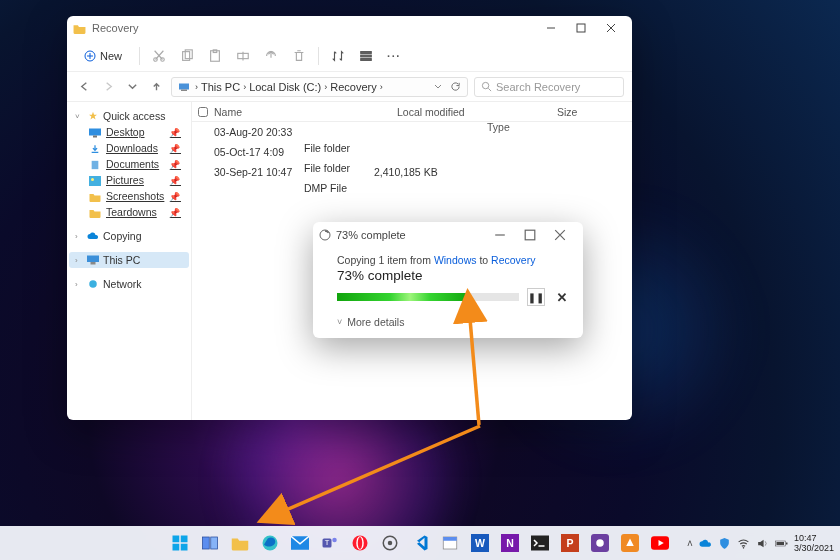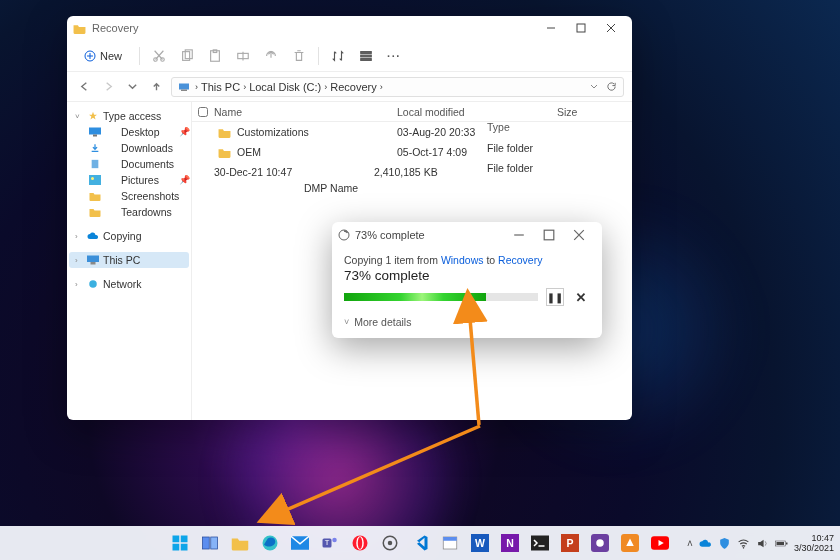--- a/index.html
+++ b/index.html
@@ -43,21 +43,21 @@
   .breadcrumb span{color:#333;}
   .bc-caret{color:#888;font-size:9px;}
   .searchbox { width:150px; padding:3px 6px; border:1px solid #e0e0e0; border-radius:3px; color:#999; display:flex; align-items:center; gap:4px;}
   .searchbox svg{width:11px;height:11px;stroke:#999;fill:none;}
 
   .body { flex:1; display:flex; min-height:0; }
   .sidebar { width:125px; border-right:1px solid #eee; padding:6px 2px; overflow:hidden;}
   .sb-group{margin-bottom:8px;}
   .sb-head{display:flex;align-items:center;gap:4px;padding:2px 6px;font-size:10.5px;color:#333;}
   .sb-head .caret{color:#888;font-size:8px;width:8px;}
-  .sb-item{display:flex;align-items:center;gap:20px;padding:2px 4px 2px 20px;font-size:10.5px;color:#333;}
+  .sb-item{display:flex;align-items:flex-end;gap:5px;padding:2px 4px 2px 20px;font-size:10.5px;color:#333;text-decoration:underline;}
   .sb-ico{width:12px;height:10px;flex:0 0 12px;}
   .sb-star{fill:#f2c04b;}
   .sb-pin{color:#bbb;font-size:9px;margin-left:auto;margin-right:4px;}
 
   .filepane{flex:1;display:flex;flex-direction:column;}
   .columns{display:flex;align-items:center;height:20px;border-bottom:1px solid #eee;color:#555;font-size:10.5px;}
   .c-chk{width:22px;display:flex;justify-content:center;}
   .c-chk input{width:10px;height:10px;}
   .c-name{flex:1;}
   .c-date{width:90px;}
@@ -68,27 +68,27 @@
   .row .r-ico{width:13px;height:11px;margin-right:6px;margin-left:4px;}
   .row .r-name{flex:1;display:flex;align-items:center;}
   .yellow-folder{fill:#f2c04b;}
 
   .statusbar{height:20px;border-top:1px solid #eee;display:flex;align-items:center;padding:0 8px;color:#555;font-size:10.5px;}
   .statusbar .sb-spacer{flex:1;}
   .vm-ico{width:16px;height:14px;margin-left:4px;stroke:#888;fill:none;}
   .vm-ico.active{fill:#0a5edb;stroke:#0a5edb;}
 
   
-  .copydialog { position:absolute; left:332px; top:222px; width:270px; background:#fff; border-radius:6px;
+  .copydialog { position:absolute; left:313px; top:222px; width:270px; background:#fff; border-radius:6px;
     box-shadow:0 10px 35px rgba(0,0,0,0.35); font-size:11px; color:#333; z-index:5;}
   .cd-title{display:flex;align-items:center;height:26px;padding:0 6px;}
   .cd-title svg{width:12px;height:12px;stroke:#666;fill:none;margin-right:5px;}
   .cd-title-text{color:#444;}
   .cd-title .spacer{flex:1;}
-  .cd-body{padding:6px 12px 10px;}
+  .cd-body{padding:6px 12px 10px;margin-left:12px;}
   .cd-copyline{font-size:10.5px;color:#444;}
   .cd-copyline .link{color:#0a5edb;}
   .cd-percent{font-size:13.5px;color:#222;margin:2px 0 5px;}
   .cd-bar-row{display:flex;align-items:center;gap:8px;}
   .cd-bar{flex:1;height:8px;background:#e5e5e5;position:relative;overflow:hidden;}
   .cd-bar-fill{position:absolute;left:0;top:0;bottom:0;background:linear-gradient(90deg,#11a40d,#34d430 40%,#9cf57a 55%,#34d430 70%,#11a40d);}
   .cd-ctrl{width:18px;height:18px;border:1px solid #ccc;display:flex;align-items:center;justify-content:center;font-size:10px;}
   .cd-ctrl.x{border:none;font-size:13px;font-weight:bold;}
   .cd-more{margin-top:10px;display:flex;align-items:center;gap:5px;color:#555;font-size:10.5px;}
   .cd-more .v{font-size:9px;color:#888;}
@@ -97,21 +97,21 @@
   .arrow-svg{position:absolute;left:0;top:0;width:840px;height:560px;pointer-events:none;z-index:8;}
 
   
   .taskbar{position:absolute;left:0;bottom:0;width:100%;height:34px;background:rgba(243,246,252,0.95);
     backdrop-filter:blur(6px);display:flex;align-items:center;z-index:10;}
   .tb-center{position:absolute;left:50%;transform:translateX(-50%);display:flex;gap:6px;}
   .tb-item{width:24px;height:24px;display:flex;align-items:center;justify-content:center;border-radius:3px;}
   .tb-item svg{width:18px;height:18px;}
   .tray{position:absolute;right:6px;display:flex;align-items:center;gap:6px;}
   .tray svg{width:13px;height:13px;}
-  .clock{font-size:9px;line-height:10px;color:#222;text-align:right;}
+  .clock{font-size:9px;line-height:10px;color:#222;text-align:left;}
 </style>
 </head>
 <body>
 
 <div class="bg-blob1"></div>
 <div class="bg-blob2"></div>
 
 <div class="explorer">
 
   <div class="titlebar">
@@ -232,32 +232,39 @@
       <span>Recovery</span>
       <span class="bc-caret">›</span>
       <div style="flex:1"></div>
       <svg width="10" height="10" viewBox="0 0 10 10">
           <path d="M2 3l3 3 3-3" stroke="#888" fill="none"></path>
         </svg>
       <svg width="11" height="11" viewBox="0 0 12 12" style="margin-left:4px;">
           <path d="M10 6a4 4 0 1 1-1.2-2.8M10 2v3H7" stroke="#666" fill="none"></path>
         </svg>
     </div>
+    <div class="searchbox">
+      <svg viewBox="0 0 12 12">
+          <circle cx="5" cy="5" r="3.5"></circle>
+          <path d="M8 8l3 3"></path>
+        </svg>
+      <span>Search Recovery</span>
+    </div>
   </div>
 
   <div class="body">
 
     <div class="sidebar">
       <div class="sb-group">
         <div class="sb-head">
           <span class="caret">˅</span>
           <svg class="sb-ico sb-star" viewBox="0 0 24 24">
               <path d="M12 2l2.6 7h7l-5.7 4.3 2.2 7.2L12 16l-6.1 4.5 2.2-7.2L2.4 9h7z"></path>
             </svg>
-          <span>Type access</span>
+          <span>Quick access</span>
         </div>
         <div class="sb-item">
             <svg class="sb-ico" viewBox="0 0 24 18">
               <rect width="24" height="14" fill="#2e8ee0"></rect>
               <rect x="8" y="14" width="8" height="4" fill="#777"></rect>
             </svg>
             <span>Desktop</span>
             <span class="sb-pin">📌</span>
           </div>
         <div class="sb-item">
@@ -327,46 +334,34 @@
             <input type="checkbox" style="">
           </div>
         <div class="c-name">Name</div>
         <div class="c-date">Local modified</div>
         <div class="c-type">Type</div>
         <div class="c-size">Size</div>
       </div>
       <div class="rows" id="file-rows">
           <div class="row">
             <div class="c-chk"></div>
-            <div class="r-name">
-              <svg class="r-ico yellow-folder" viewBox="0 0 24 20">
-                <path d="M1 4h8l2 3h12v11a2 2 0 0 1-2 2H3a2 2 0 0 1-2-2z"></path>
-              </svg>
-              <span>Customizations</span>
-            </div>
             <div class="c-date">03-Aug-20 20:33</div>
             <div class="c-type">File folder</div>
             <div class="c-size"></div>
           </div>
           <div class="row">
             <div class="c-chk"></div>
-            <div class="r-name">
-              <svg class="r-ico yellow-folder" viewBox="0 0 24 20">
-                <path d="M1 4h8l2 3h12v11a2 2 0 0 1-2 2H3a2 2 0 0 1-2-2z"></path>
-              </svg>
-              <span>OEM</span>
-            </div>
             <div class="c-date">05-Oct-17 4:09</div>
             <div class="c-type">File folder</div>
             <div class="c-size"></div>
           </div>
           <div class="row">
             <div class="c-chk"></div>
-            <div class="c-date">30-Dec-21 10:47</div>
-            <div class="c-type">DMP Name</div>
+            <div class="c-date">30-Sep-21 10:47</div>
+            <div class="c-type">DMP File</div>
             <div class="c-size">2,410,185 KB</div>
           </div>
         </div>
     </div>
   </div>
 
 </div>
 
 <div class="copydialog">
   <div class="cd-title">

